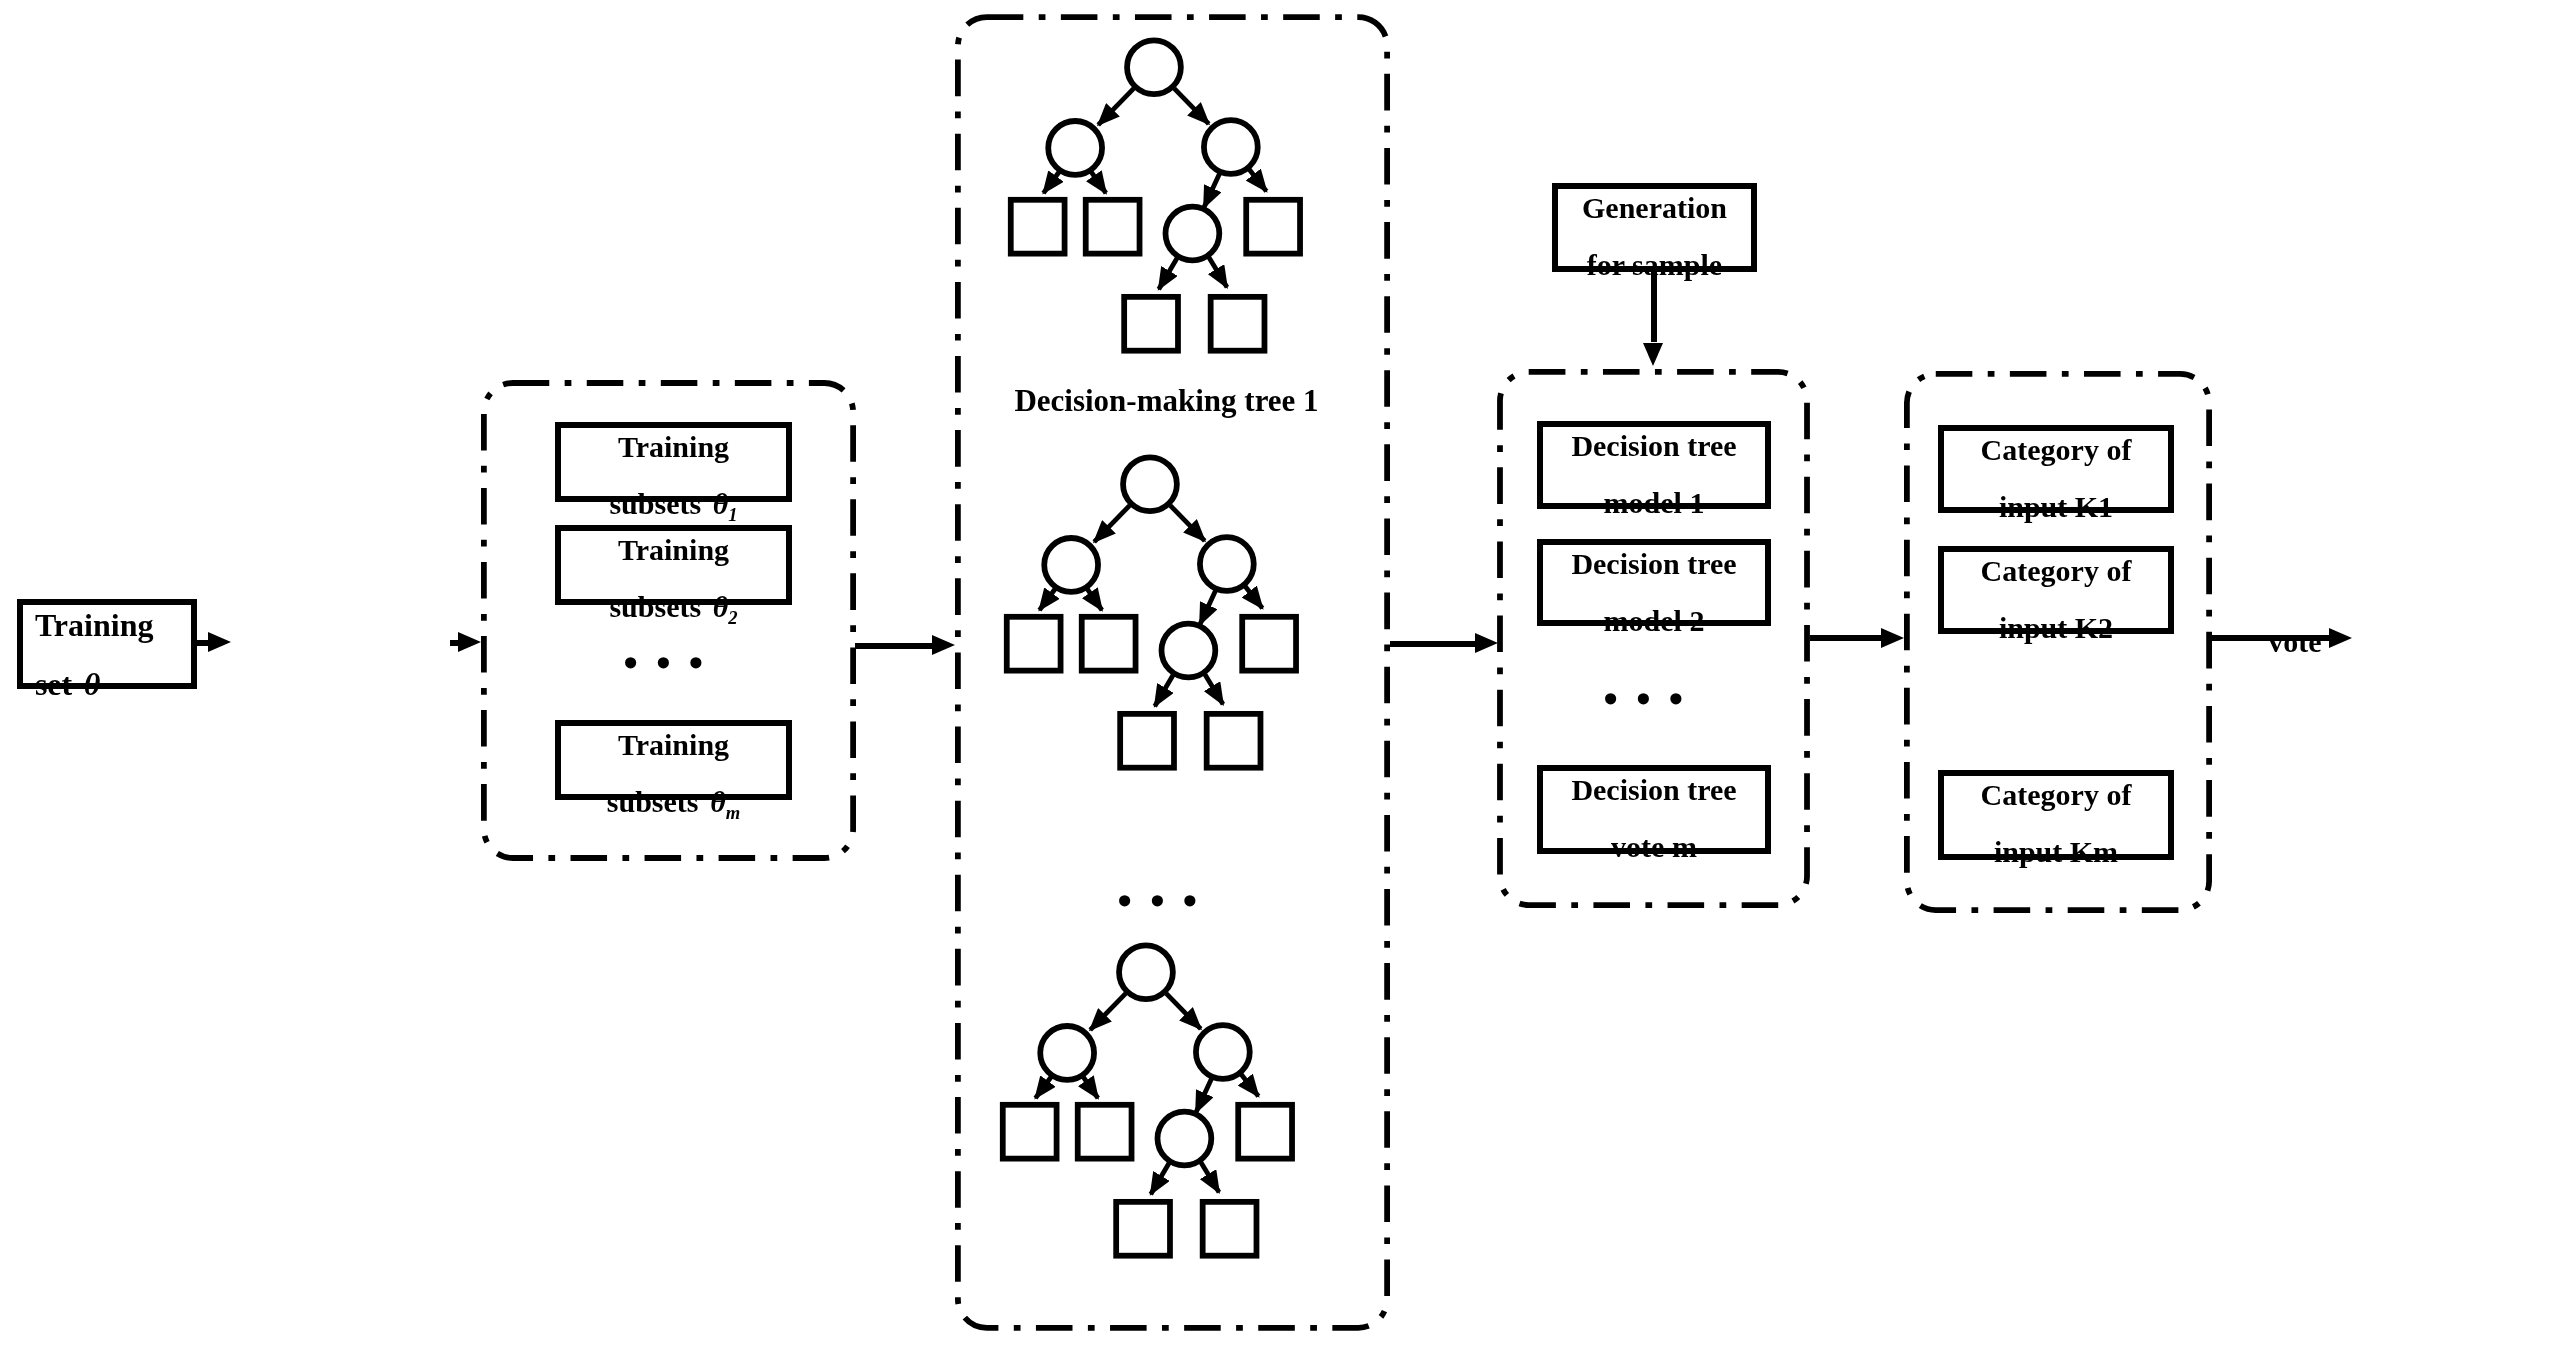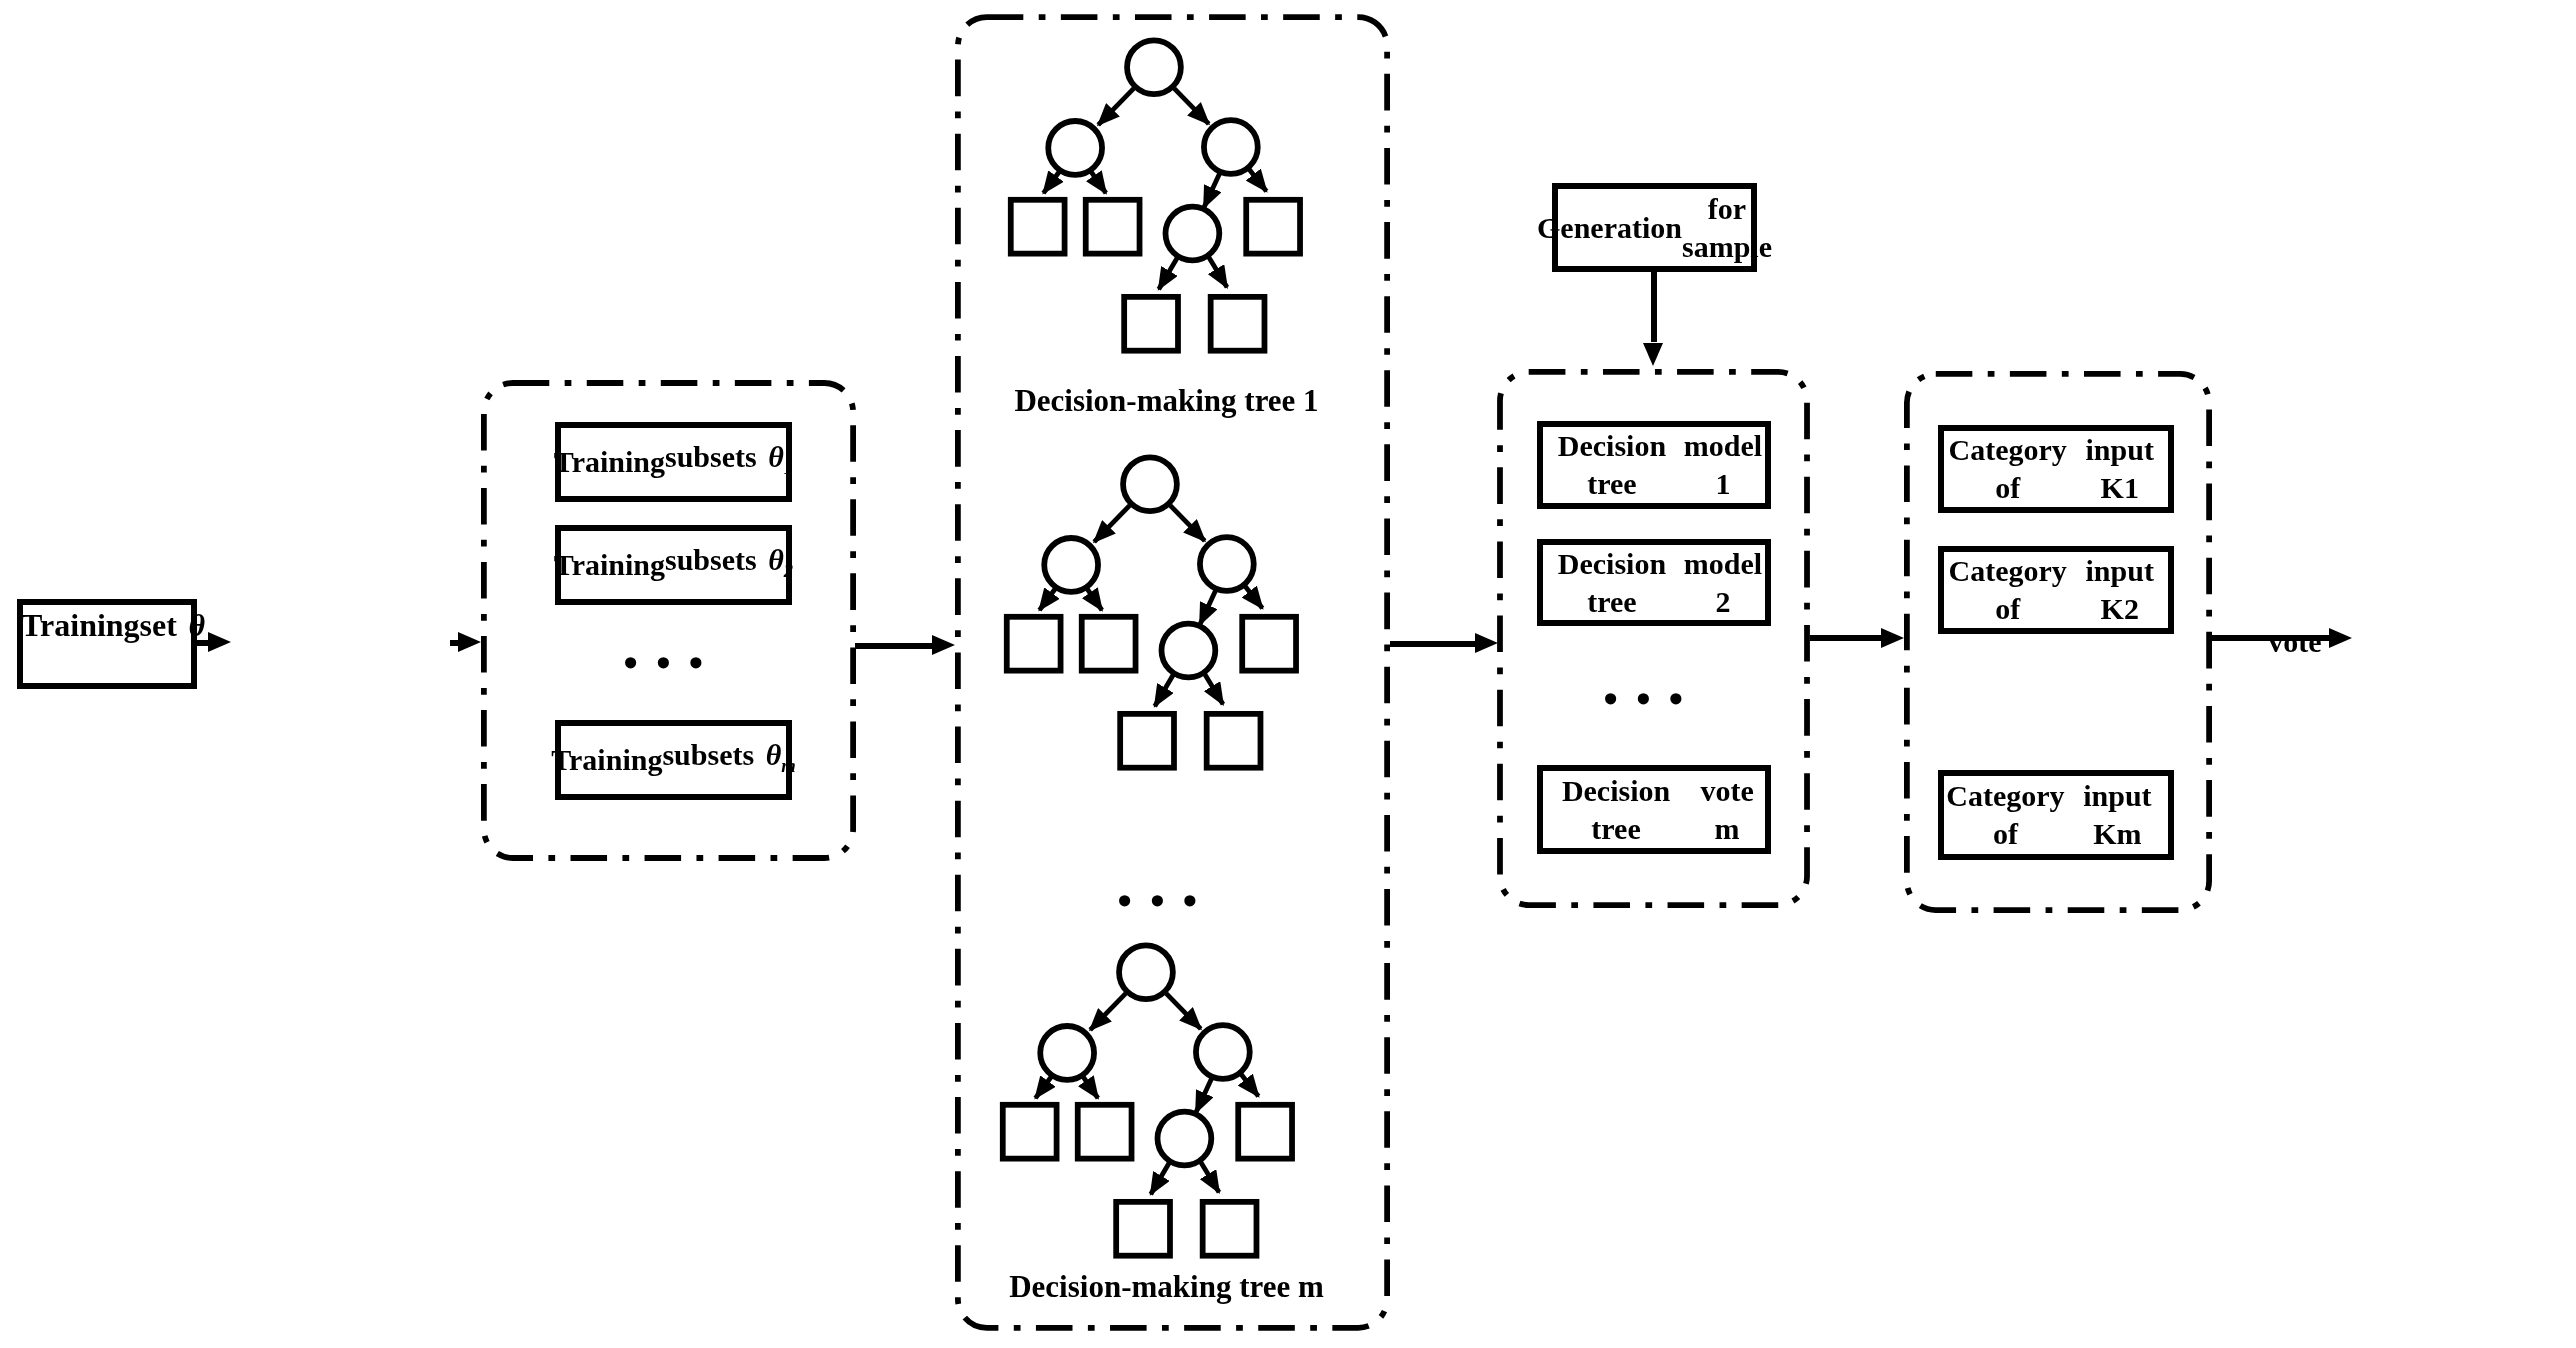--- a/index.html
+++ b/index.html
@@ -1,20 +1,20 @@
 <!DOCTYPE html>
 <html><head>
 <meta charset="utf-8">
 <style>
   html,body{margin:0;padding:0;background:#fff;}
   #canvas{position:relative;width:2576px;height:1349px;background:#ffffff;overflow:hidden;
           font-family:"Liberation Serif","DejaVu Serif",serif;color:#000;}
   .box{position:absolute;border:6.7px solid #000;background:#fff;box-sizing:border-box;
-       display:flex;flex-direction:row;align-items:center;justify-content:center;
-       text-align:center;font-weight:bold;font-size:30px;line-height:38px;}
+       display:flex;flex-direction:column;align-items:center;justify-content:space-between;
+       text-align:center;font-weight:bold;font-size:30px;line-height:38px;gap:19px;}
   .box.leftalign{align-items:flex-start;text-align:left;padding-left:11.6px;font-size:32px;line-height:40px;}
   .theta{font-style:italic;margin-left:11.6px;}
   .sub{font-size:0.62em;vertical-align:-0.35em;font-style:italic;}
   .caption{position:absolute;width:435px;text-align:center;font-weight:bold;font-size:31px;}
   .dots{position:absolute;width:212px;text-align:center;font-weight:bold;font-size:69px;letter-spacing:15.4px;line-height:1;}
   .hline{position:absolute;height:5.8px;background:#000;}
   .vline{position:absolute;width:5.8px;background:#000;}
   .head-r{position:absolute;width:0;height:0;border-top:10.6px solid transparent;
           border-bottom:10.6px solid transparent;border-left:23px solid #000;}
   .head-d{position:absolute;width:0;height:0;border-left:10.6px solid transparent;
@@ -106,21 +106,20 @@
 
   <svg class="tree" style="left:1001px;top:452px" width="296" height="320" viewBox="0 0 308 332">
       <use href="#dtree"></use>
     </svg>
 
   <div class="dots" style="left:1059px;top:849px">...</div>
 
   <svg class="tree" style="left:997px;top:940px" width="296" height="320" viewBox="0 0 308 332">
       <use href="#dtree"></use>
     </svg>
-  <div class="caption" style="left:949px;top:1269px">Decision-making tree m</div>
 
   <div class="hline" style="left:1390px;top:641px;width:87px"></div>
   <div class="head-r" style="left:1475px;top:633px"></div>
 
   <div class="box" style="left:1552px;top:183px;width:205px;height:89px">
     <span>Generation</span>
     <span>for sample</span>
   </div>
   <div class="vline" style="left:1651px;top:271px;height:71px"></div>
   <div class="head-d" style="left:1643px;top:343px"></div>

